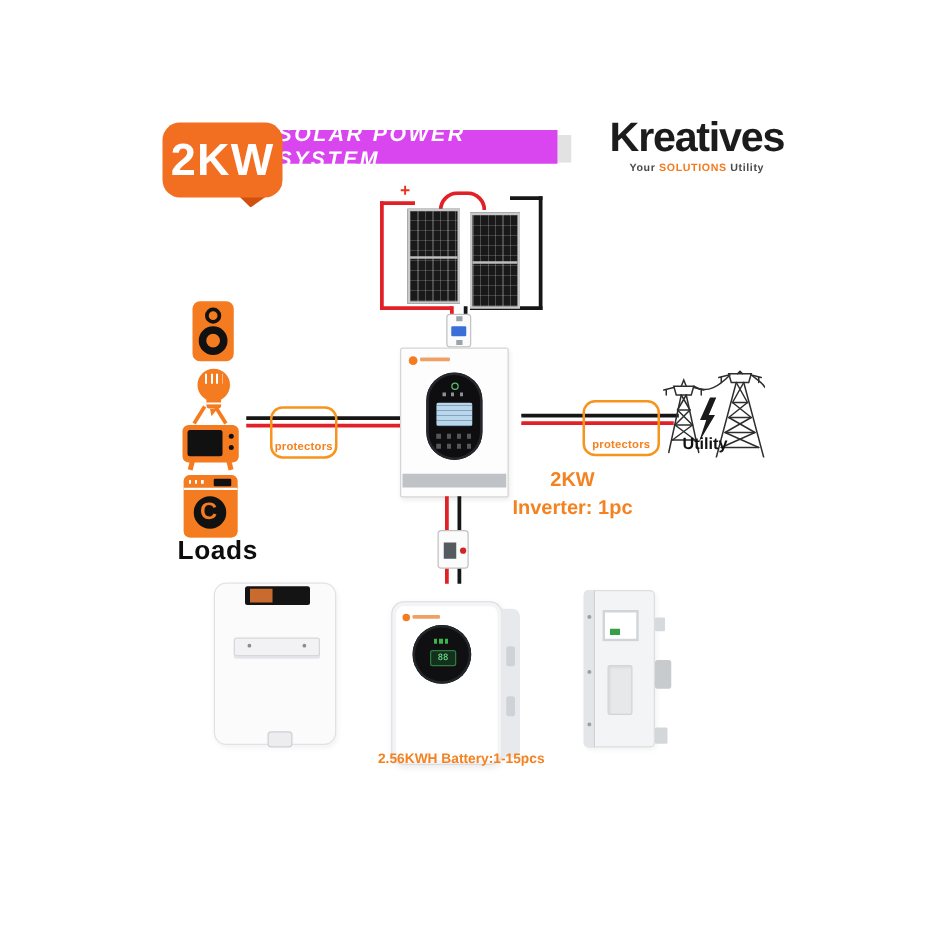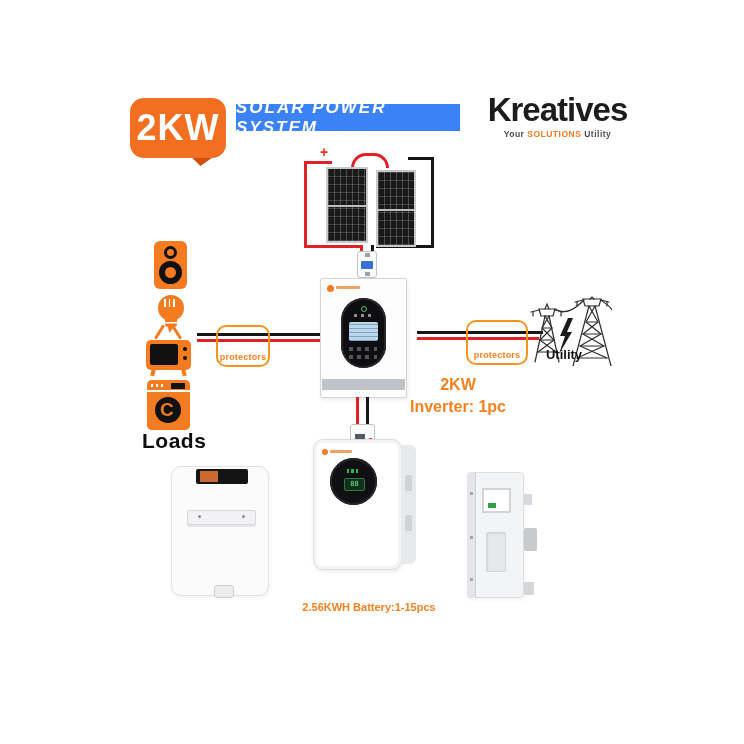--- a/index.html
+++ b/index.html
@@ -6,21 +6,21 @@
   #canvas{position:relative;width:744px;height:744px;background:#ffffff;overflow:hidden;
           font-family:"Liberation Sans","DejaVu Sans",sans-serif;}
   .abs{position:absolute;}
 
   
   .badge-fold{left:182px;top:148px;width:44px;height:18px;background:#d1500f;
               clip-path:polygon(0 0,100% 0,42% 100%);}
   .badge{left:130px;top:98px;width:96px;height:60px;background:#f26f21;border-radius:14px;
          display:flex;align-items:center;justify-content:center;color:#fff;
          font-size:36px;font-weight:bold;letter-spacing:1px;z-index:2;}
-  .banner{left:236px;top:104px;width:224px;height:27px;background:#3b82f6;z-index:1;
+  .banner{left:222px;top:104px;width:224px;height:27px;background:#d946ef;z-index:1;
           display:flex;align-items:center;justify-content:flex-end;}
   .banner span{color:#fff;font-style:italic;font-weight:bold;font-size:17px;letter-spacing:2px;}
   .banner-tail{left:446px;top:108px;width:11px;height:22px;background:#e2e2e2;}
   .brand{left:470px;top:92px;width:175px;text-align:center;}
   .brand-name{font-size:33px;font-weight:bold;color:#1c1c1c;letter-spacing:-1px;line-height:36px;}
   .brand-tag{font-size:8.5px;color:#4a4a4a;font-weight:bold;letter-spacing:.5px;margin-top:1px;}
   .brand-tag .hl{color:#f47b20;}
 
   
   .wire{position:absolute;}
@@ -124,21 +124,21 @@
   .bracket{left:171px;top:466px;width:98px;height:130px;background:#fbfbfc;border:1.5px solid #e2e2e6;
            border-radius:10px;box-sizing:border-box;box-shadow:1px 2px 4px rgba(0,0,0,.05);}
   .bracket .open{position:absolute;left:24px;top:2px;width:52px;height:15px;background:#141414;border-radius:2px;}
   .bracket .ins{position:absolute;left:28px;top:4px;width:18px;height:11px;background:#c96a2e;}
   .bracket .rail{position:absolute;left:15px;top:43px;width:67px;height:13px;background:#f2f2f4;
                  border:1px solid #d8d8dc;border-radius:2px;box-shadow:0 2px 0 #e6e6ea;}
   .bracket .s1,.bracket .s2{position:absolute;top:48px;width:3px;height:3px;background:#8b8b90;border-radius:50%;}
   .bracket .s1{left:26px;} .bracket .s2{left:70px;}
   .bracket .foot{position:absolute;left:42px;top:118px;width:18px;height:11px;background:#ededef;
                  border:1px solid #cfcfd3;border-radius:3px;}
-  .battery{left:313px;top:439px;width:103px;height:131px;}
+  .battery{left:313px;top:481px;width:103px;height:131px;}
   .bat-front{position:absolute;left:0;top:0;width:89px;height:131px;background:#ffffff;border:1px solid #dcdcdf;
              border-radius:10px;box-sizing:border-box;box-shadow:1px 2px 5px rgba(0,0,0,.08),inset 0 0 0 3px #f4f4f6;}
   .bat-side{position:absolute;left:88px;top:6px;width:15px;height:119px;background:#e7e9ec;border-radius:0 6px 6px 0;}
   .bat-side .v1,.bat-side .v2{position:absolute;left:4px;width:7px;height:16px;background:#cfd3d7;border-radius:2px;}
   .bat-side .v1{top:30px;} .bat-side .v2{top:70px;}
   .bat-logo-dot{position:absolute;left:9px;top:10px;width:6px;height:6px;background:#f47b20;border-radius:50%;}
   .bat-logo-txt{position:absolute;left:17px;top:11px;width:22px;height:3px;background:#f0a065;border-radius:1px;}
   .bat-disp{position:absolute;left:17px;top:19px;width:47px;height:47px;background:#101012;border-radius:50%;
             box-shadow:inset 0 0 0 2px #23272a;}
   .bat-disp .g{position:absolute;left:17px;top:11px;width:13px;height:4px;

